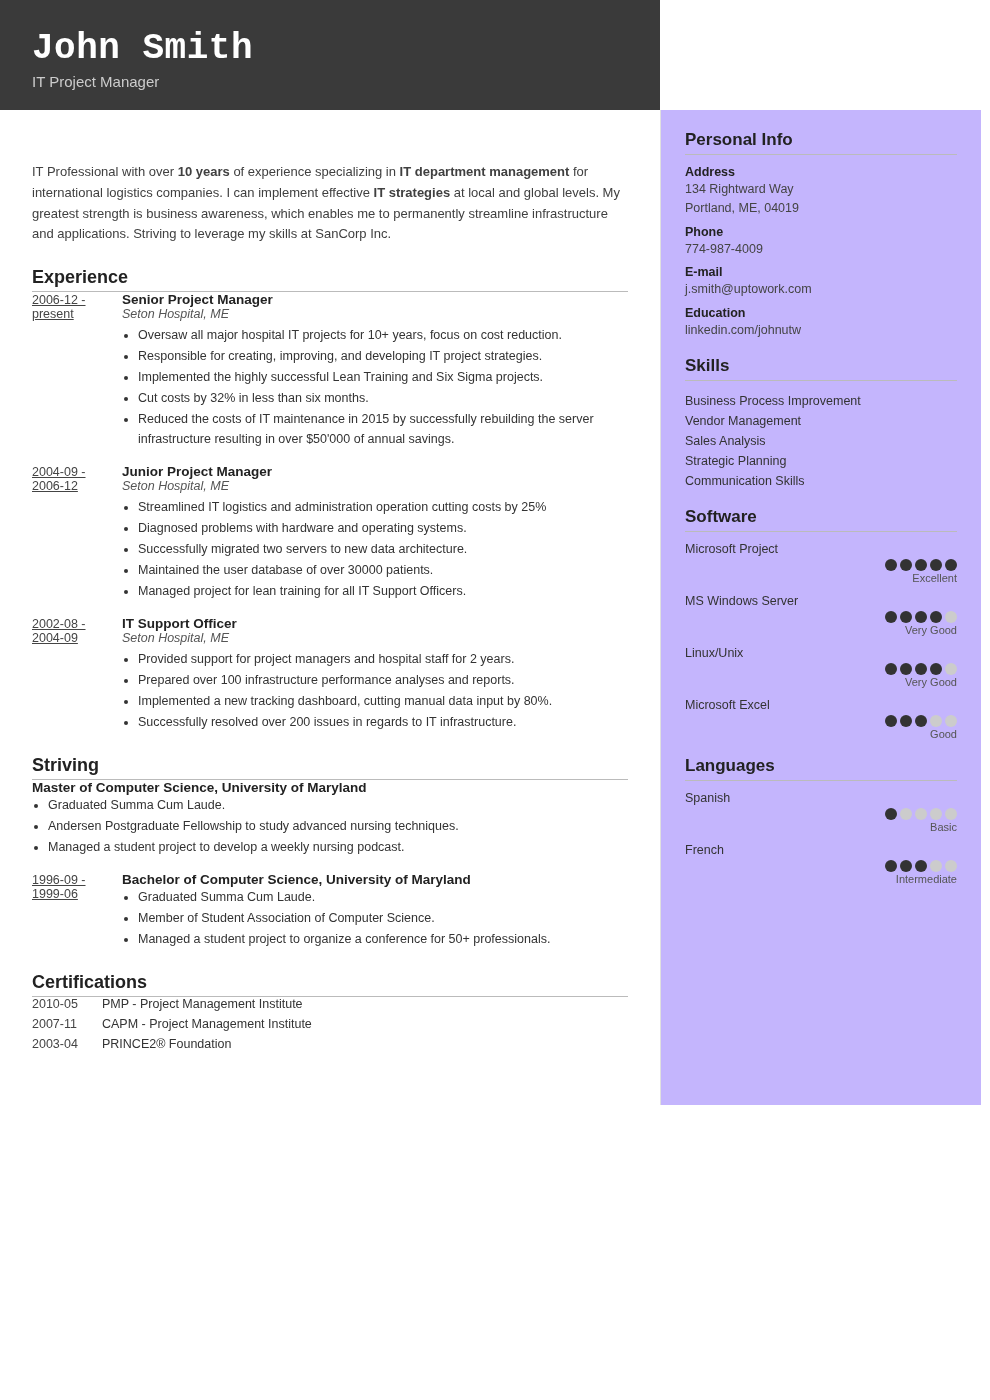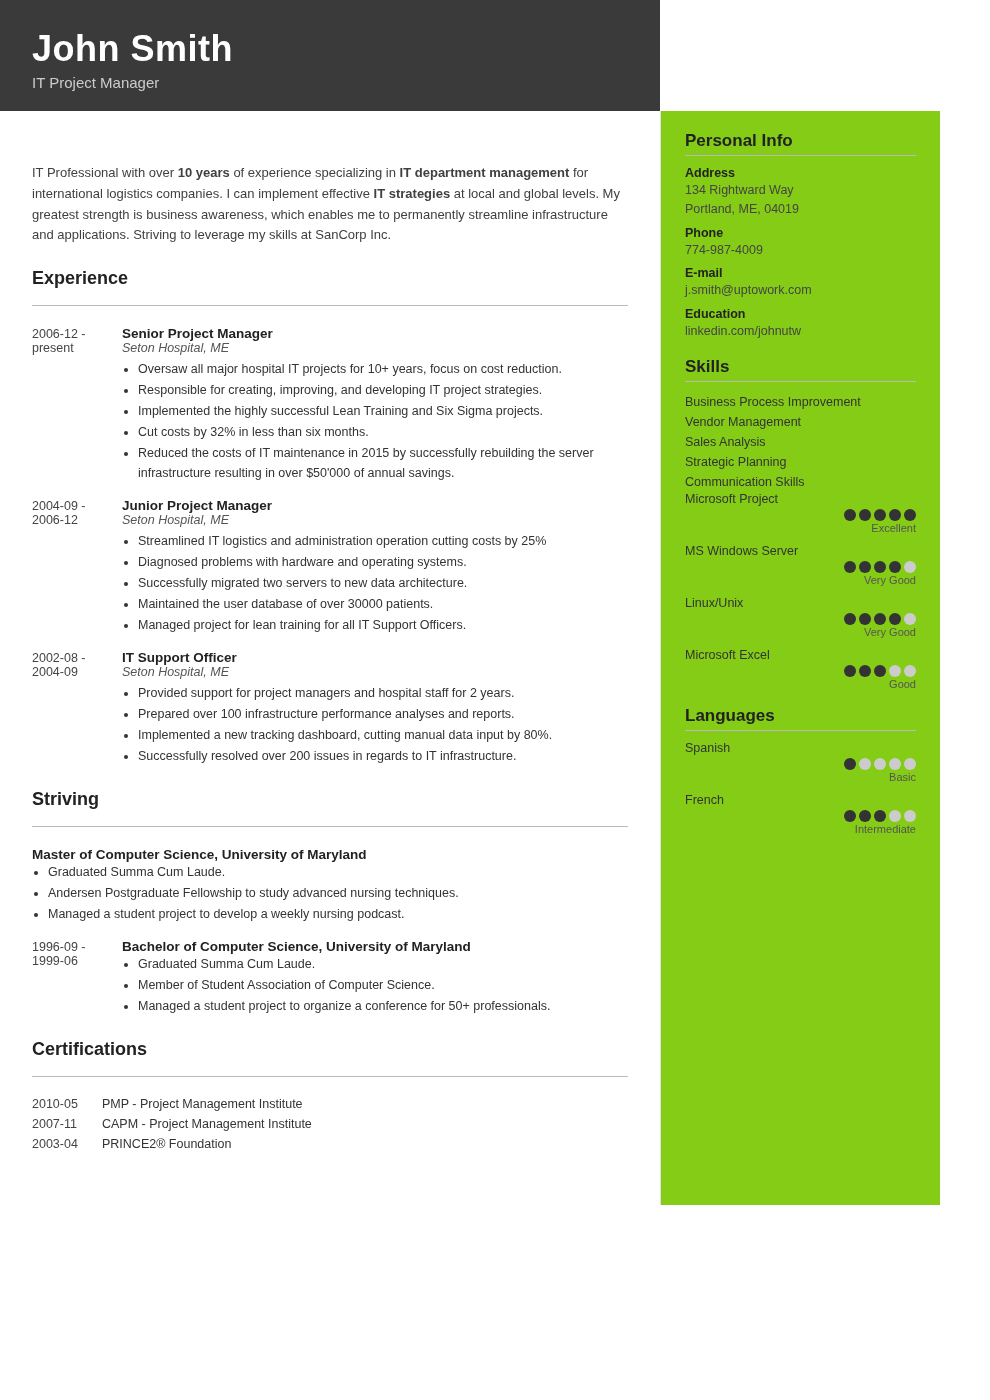--- a/index.html
+++ b/index.html
@@ -14,68 +14,70 @@
     .header {
       background: #3a3a3a;
       color: #fff;
       padding: 28px 32px 20px 32px;
       width: 660px;
     }
     .header h1 {
       font-size: 36px;
       font-weight: bold;
       letter-spacing: 0.5px;
+      font-family: Liberation Mono, monospace;
     }
     .header .subtitle {
       font-size: 15px;
       color: #ccc;
       margin-top: 4px;
     }
     .layout {
       display: flex;
       width: 990px;
     }
     .main-col {
       width: 660px;
       padding: 20px 32px 32px 32px;
     }
     .side-col {
-      width: 280px;
+      width: 321px;
       padding: 20px 24px 32px 24px;
       border-left: 1px solid #e0e0e0;
-      background: #84cc16;
+      background: #c4b5fd;
     }
     .summary {
       font-size: 13px;
       line-height: 1.6;
       margin-bottom: 22px;
       color: #404040;
       margin-top: 32px;
     }
     .section-title {
       font-size: 18px;
       font-weight: bold;
       color: #222;
       border-bottom: 1px solid #bbb;
-      padding-bottom: 16px;
-      margin-bottom: 20px;
+      padding-bottom: 3px;
+      margin-bottom: 0;
     }
     .section {
       margin-bottom: 22px;
     }
     .entry {
       display: flex;
       margin-bottom: 14px;
     }
     .entry-dates {
       min-width: 90px;
       font-size: 12.5px;
       color: #444;
       padding-top: 1px;
       flex-shrink: 0;
+      text-decoration: underline;
     }
     .entry-content {
       flex: 1;
     }
     .entry-title {
       font-weight: bold;
       font-size: 13.5px;
       color: #222;
     }
     .entry-org {
@@ -307,20 +309,21 @@
 
     <div class="side-section-title">Skills</div>
     <div id="skills-list">
         <div class="skill-item">Business Process Improvement</div>
         <div class="skill-item">Vendor Management</div>
         <div class="skill-item">Sales Analysis</div>
         <div class="skill-item">Strategic Planning</div>
         <div class="skill-item">Communication Skills</div>
       </div>
 
+    <div class="side-section-title">Software</div>
     <div id="software-list">
         <div class="software-item">
           <div class="software-name">Microsoft Project</div>
           <div class="rating-row">
             <span class="dot dot-filled"></span>
             <span class="dot dot-filled"></span>
             <span class="dot dot-filled"></span>
             <span class="dot dot-filled"></span>
             <span class="dot dot-filled"></span>
           </div>

